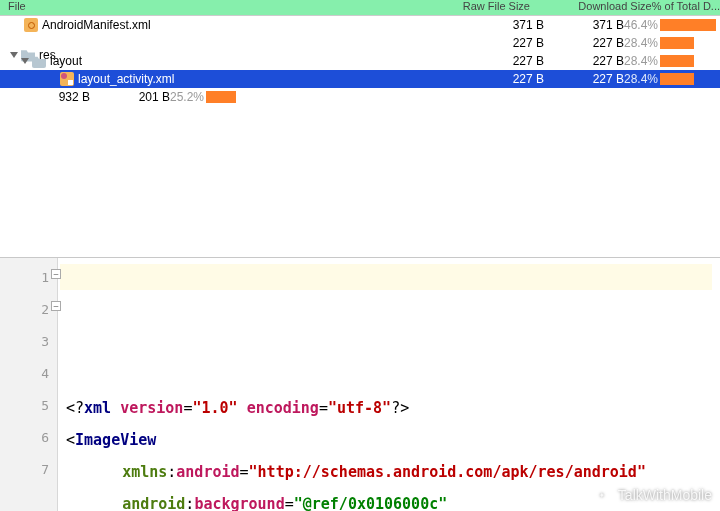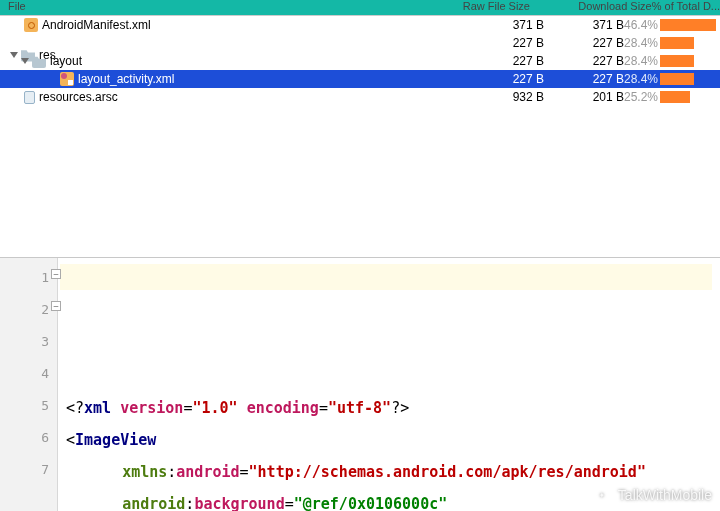--- a/index.html
+++ b/index.html
@@ -1,18 +1,18 @@
 <!DOCTYPE html>
 <html><head>
 <meta charset="utf-8">
 <style>
   * { margin: 0; padding: 0; box-sizing: border-box; }
   html, body { width: 720px; height: 511px; font-family: "Helvetica Neue", Arial, sans-serif; font-size: 12px; background: #fff; overflow: hidden; }
   .top { height: 258px; display: flex; flex-direction: column; border-bottom: 1px solid #c8c8c8; }
-  .header-row { display: flex; height: 16px; font-size: 11px; color: #444; border-bottom: 1px solid #ccc; background: #14b8a6; }
+  .header-row { display: flex; height: 16px; font-size: 11px; color: #444; border-bottom: 1px solid #ccc; background: #86efac; }
   .h-name { flex: 1; padding-left: 8px; }
   .h-raw { width: 100px; text-align: right; padding-right: 10px; white-space: nowrap; overflow: hidden; }
   .h-dl { width: 180px; text-align: right; white-space: nowrap; overflow: hidden; }
   .tree { flex: 1; overflow: hidden; }
   .row { display: flex; align-items: center; height: 18px; color: #000; }
   .row.selected { background: #1d4ed8; color: #fff; }
   .row .name { flex: 1; display: flex; align-items: center; gap: 4px; }
   .row .raw { width: 100px; text-align: right; padding-right: 10px; }
   .row .dl { width: 70px; text-align: right; }
   .row .pct { width: 36px; text-align: right; padding-right: 4px; color: #999; }
@@ -101,25 +101,20 @@
           <span>layout_activity.xml</span>
         </div>
         <div class="raw">227 B</div>
         <div class="dl">227 B</div>
         <div class="pct">28.4%</div>
         <div class="bar">
           <div class="fill" style="width: 56.8%;"></div>
         </div>
       </div>
       <div class="row">
-        <div class="name" style="padding-left: 14px;">
-          <span class="tri none"></span>
-          <span class="icon ic-file"></span>
-          <span>resources.arsc</span>
-        </div>
         <div class="raw">932 B</div>
         <div class="dl">201 B</div>
         <div class="pct">25.2%</div>
         <div class="bar">
           <div class="fill" style="width: 50.4%;"></div>
         </div>
       </div>
     </div>
 </div>
 

